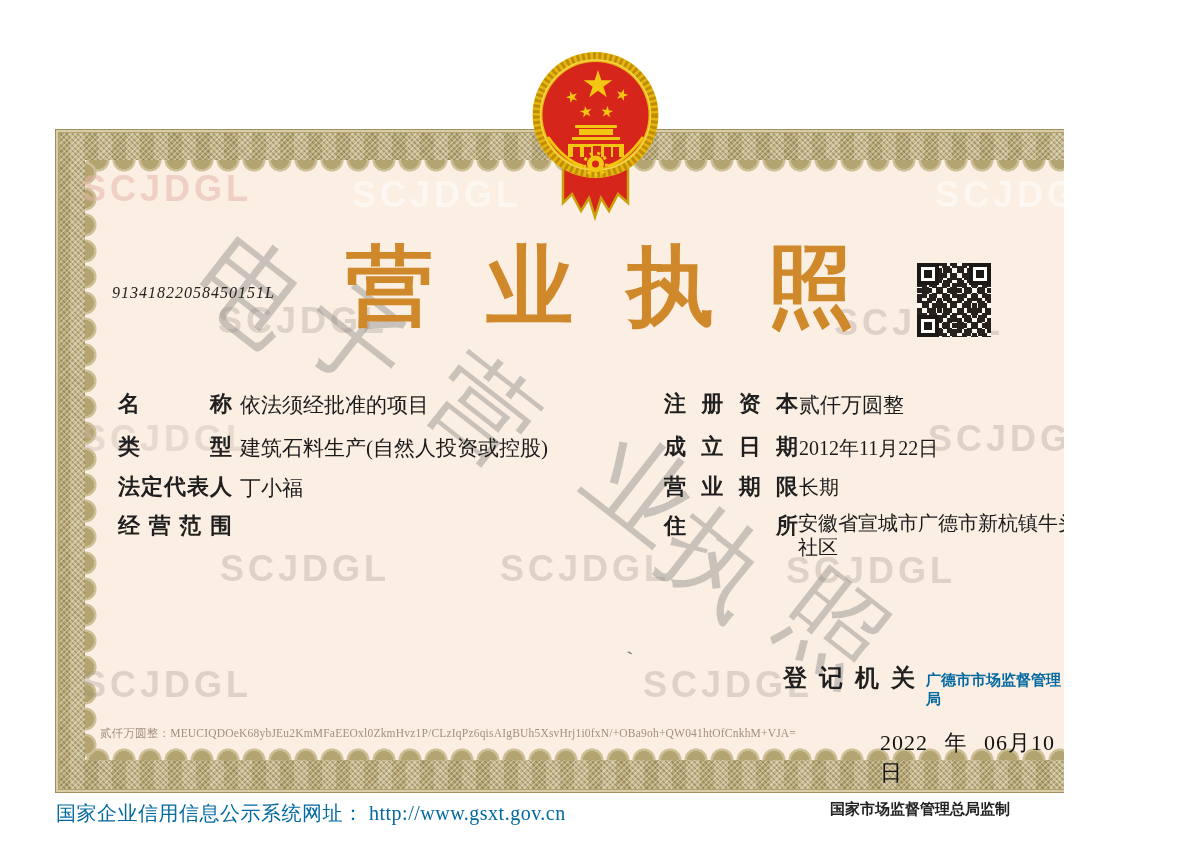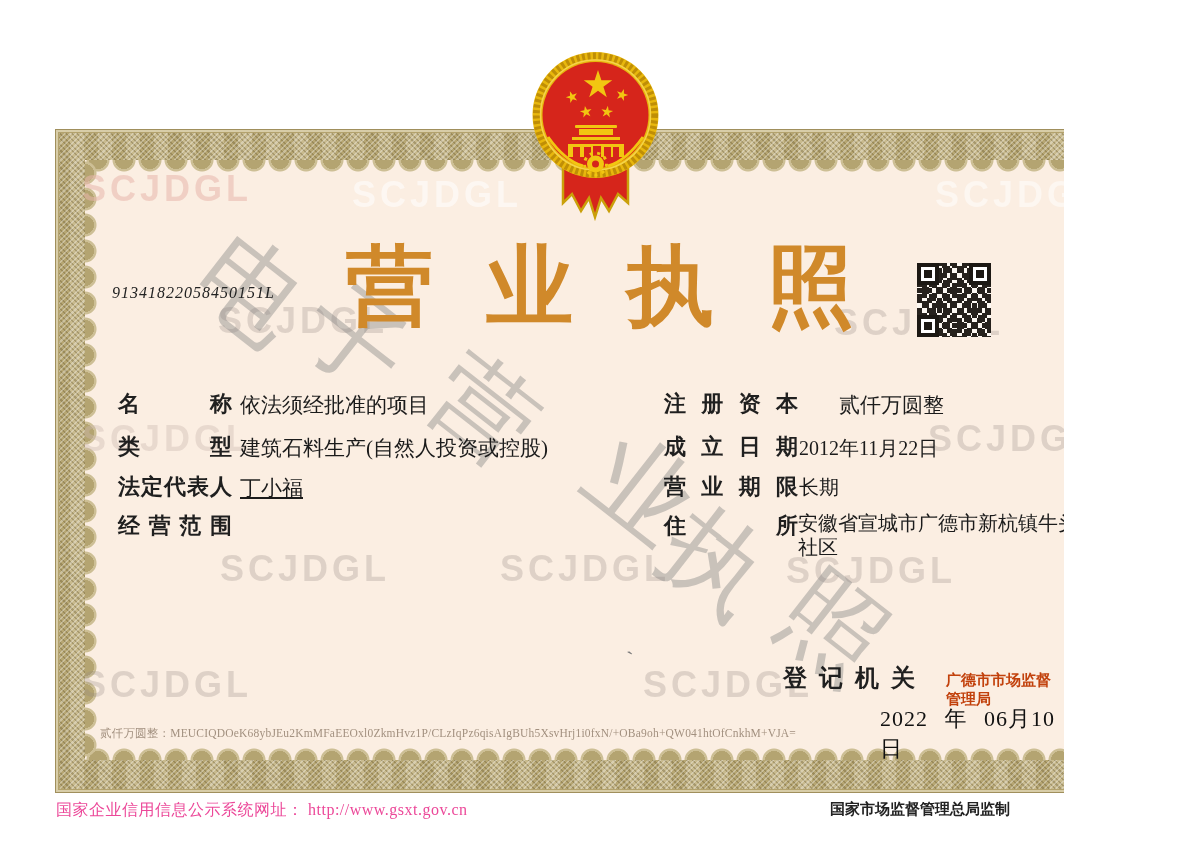--- a/index.html
+++ b/index.html
@@ -75,28 +75,28 @@
   .row-value{position:absolute;font-family:"Liberation Serif","DejaVu Serif",serif;
       color:#1b1b1b;font-size:21px;line-height:1.15;white-space:nowrap;}
   .scope-value{position:absolute;left:240px;top:512px;width:352px;font-size:15px;line-height:17.5px;
       font-family:"Liberation Serif","DejaVu Serif",serif;color:#1b1b1b;text-align:justify;}
   .addr-value{position:absolute;left:798px;top:512px;width:308px;font-size:20px;line-height:23.5px;
       font-family:"Liberation Serif","DejaVu Serif",serif;color:#1b1b1b;}
 
   .registrar-label{position:absolute;left:783px;top:662px;width:132px;display:flex;
       justify-content:space-between;font-weight:700;font-size:24px;color:#1f1f1f;}
   .registrar-value{position:absolute;left:926px;top:671px;font-size:15px;font-weight:600;
-      font-family:"Liberation Serif","DejaVu Serif",serif;color:#c2410c;margin-left:20px;}
-  .issue-date{position:absolute;left:880px;top:704px;font-size:22px;word-spacing:10px;
+      font-family:"Liberation Serif","DejaVu Serif",serif;color:#0369a1;}
+  .issue-date{position:absolute;left:880px;top:728px;font-size:22px;word-spacing:10px;
       letter-spacing:1px;font-family:"Liberation Serif","DejaVu Serif",serif;color:#111;}
   .signature{position:absolute;left:100px;top:726px;font-size:11.5px;color:#a2907f;
       font-family:"Liberation Serif","DejaVu Serif",serif;letter-spacing:.2px;}
   .stray{position:absolute;left:628px;top:648px;font-size:20px;color:#7a7a7a;transform:rotate(-12deg);}
 
-  .footer-left{position:absolute;left:56px;top:800px;font-size:16px;color:#ec4899;
+  .footer-left{position:absolute;left:56px;top:800px;font-size:20px;color:#0369a1;
       font-family:"Liberation Serif","DejaVu Serif",serif;letter-spacing:.5px;}
   .footer-right{position:absolute;right:54px;top:800px;font-size:15px;font-weight:600;color:#222;}
 
   .emblem{position:absolute;left:523px;top:45px;width:145px;height:178px;}
 </style>
 </head>
 <body>
 
 <div class="page">
 
@@ -192,36 +192,36 @@
       </div>
     <div class="row-value" style="left:240px;top:436px;">建筑石料生产(自然人投资或控股)</div>
 
     <div class="row-label" style="left:118px;top:475px;width:114px;">
         <span>法</span>
         <span>定</span>
         <span>代</span>
         <span>表</span>
         <span>人</span>
       </div>
-    <div class="row-value" style="left:240px;top:476px;text-decoration:underline;">丁小福</div>
+    <div class="row-value" style="left:240px;top:476px;">丁小福</div>
 
     <div class="row-label" style="left:118px;top:514px;width:114px;">
         <span>经</span>
         <span>营</span>
         <span>范</span>
         <span>围</span>
       </div>
 
     <div class="row-label" style="left:664px;top:392px;width:134px;">
         <span>注</span>
         <span>册</span>
         <span>资</span>
         <span>本</span>
       </div>
-    <div class="row-value" style="left:799px;top:393px;margin-left:40px;">贰仟万圆整</div>
+    <div class="row-value" style="left:799px;top:393px;">贰仟万圆整</div>
 
     <div class="row-label" style="left:664px;top:435px;width:134px;">
         <span>成</span>
         <span>立</span>
         <span>日</span>
         <span>期</span>
       </div>
     <div class="row-value" style="left:799px;top:437px;font-size:20px;">2012年11月22日</div>
 
     <div class="row-label" style="left:664px;top:475px;width:134px;">

